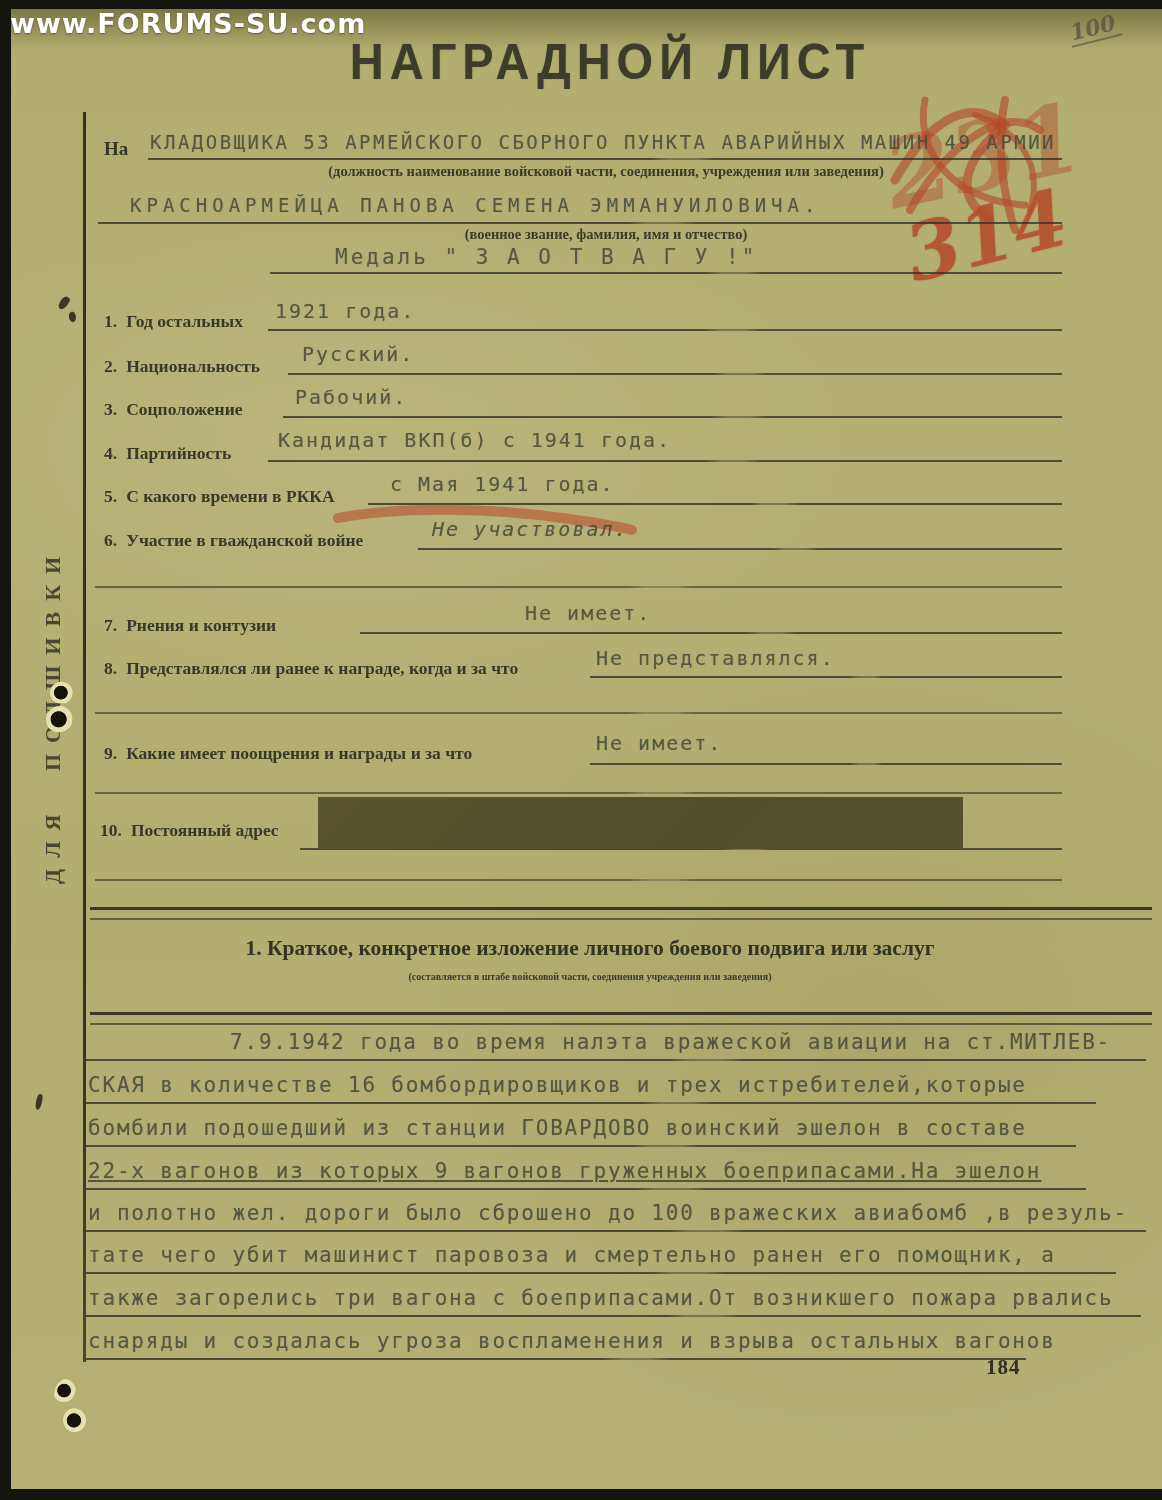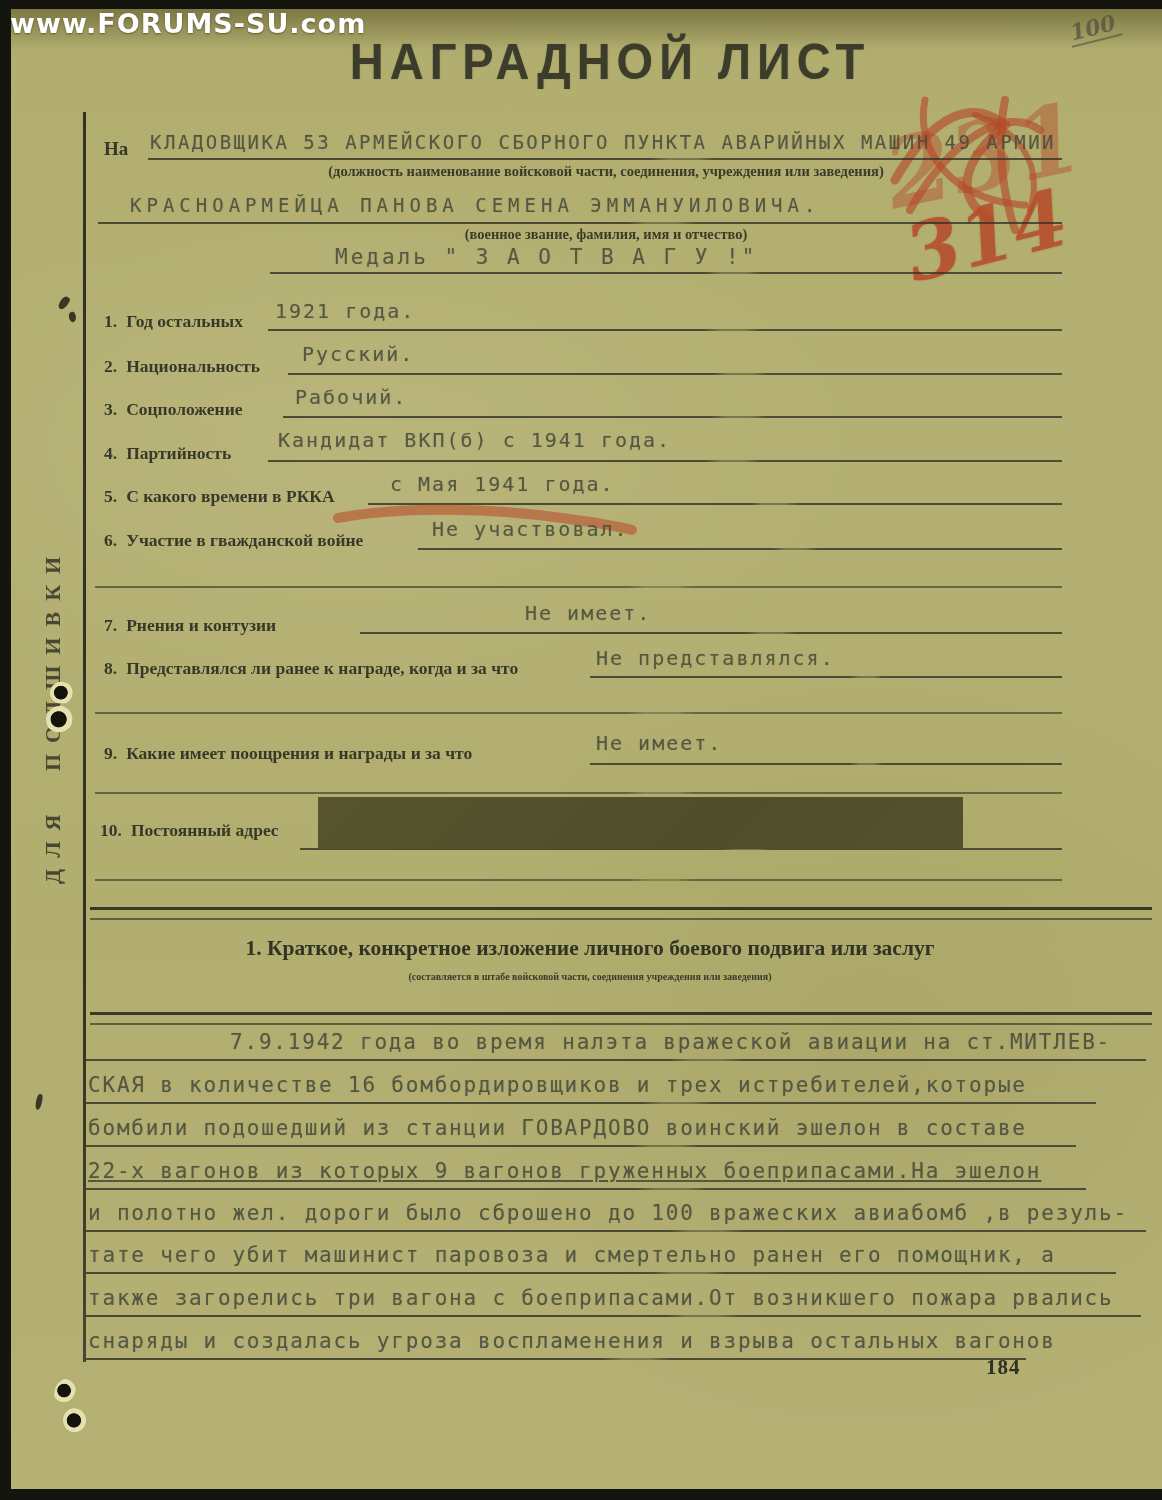--- a/index.html
+++ b/index.html
@@ -143,21 +143,21 @@
   <div class="typed" style="left:390px;top:472px;">с Мая 1941 года.</div>
   <div class="uline" style="left:368px;top:503px;width:694px;"></div>
 
   <div class="redstroke">
     <svg width="310" height="44" viewBox="0 0 310 44">
       <path d="M6,20 C70,8 160,10 230,20 C260,24 285,28 300,32" fill="none" stroke="rgba(184,82,46,0.62)" stroke-width="10" stroke-linecap="round"></path>
     </svg>
   </div>
 
   <div class="lbl" style="left:104px;top:530px;"><span class="num">6.</span><span>Участие в гважданской войне</span></div>
-  <div class="typed" style="left:432px;top:517px;">Не участвовал.</div>
+  <div class="typed" style="left:432px;top:517px;font-style:italic;">Не участвовал.</div>
   <div class="uline" style="left:418px;top:548px;width:644px;"></div>
 
   <div class="uline faint" style="left:95px;top:586px;width:967px;"></div>
 
   <div class="lbl" style="left:104px;top:615px;"><span class="num">7.</span><span>Рнения и контузии</span></div>
   <div class="typed" style="left:525px;top:601px;">Не имеет.</div>
   <div class="uline" style="left:360px;top:632px;width:702px;"></div>
 
   <div class="lbl" style="left:104px;top:658px;"><span class="num">8.</span><span>Представлялся ли ранее к награде, когда и за что</span></div>
   <div class="typed" style="left:596px;top:646px;">Не представлялся.</div>

